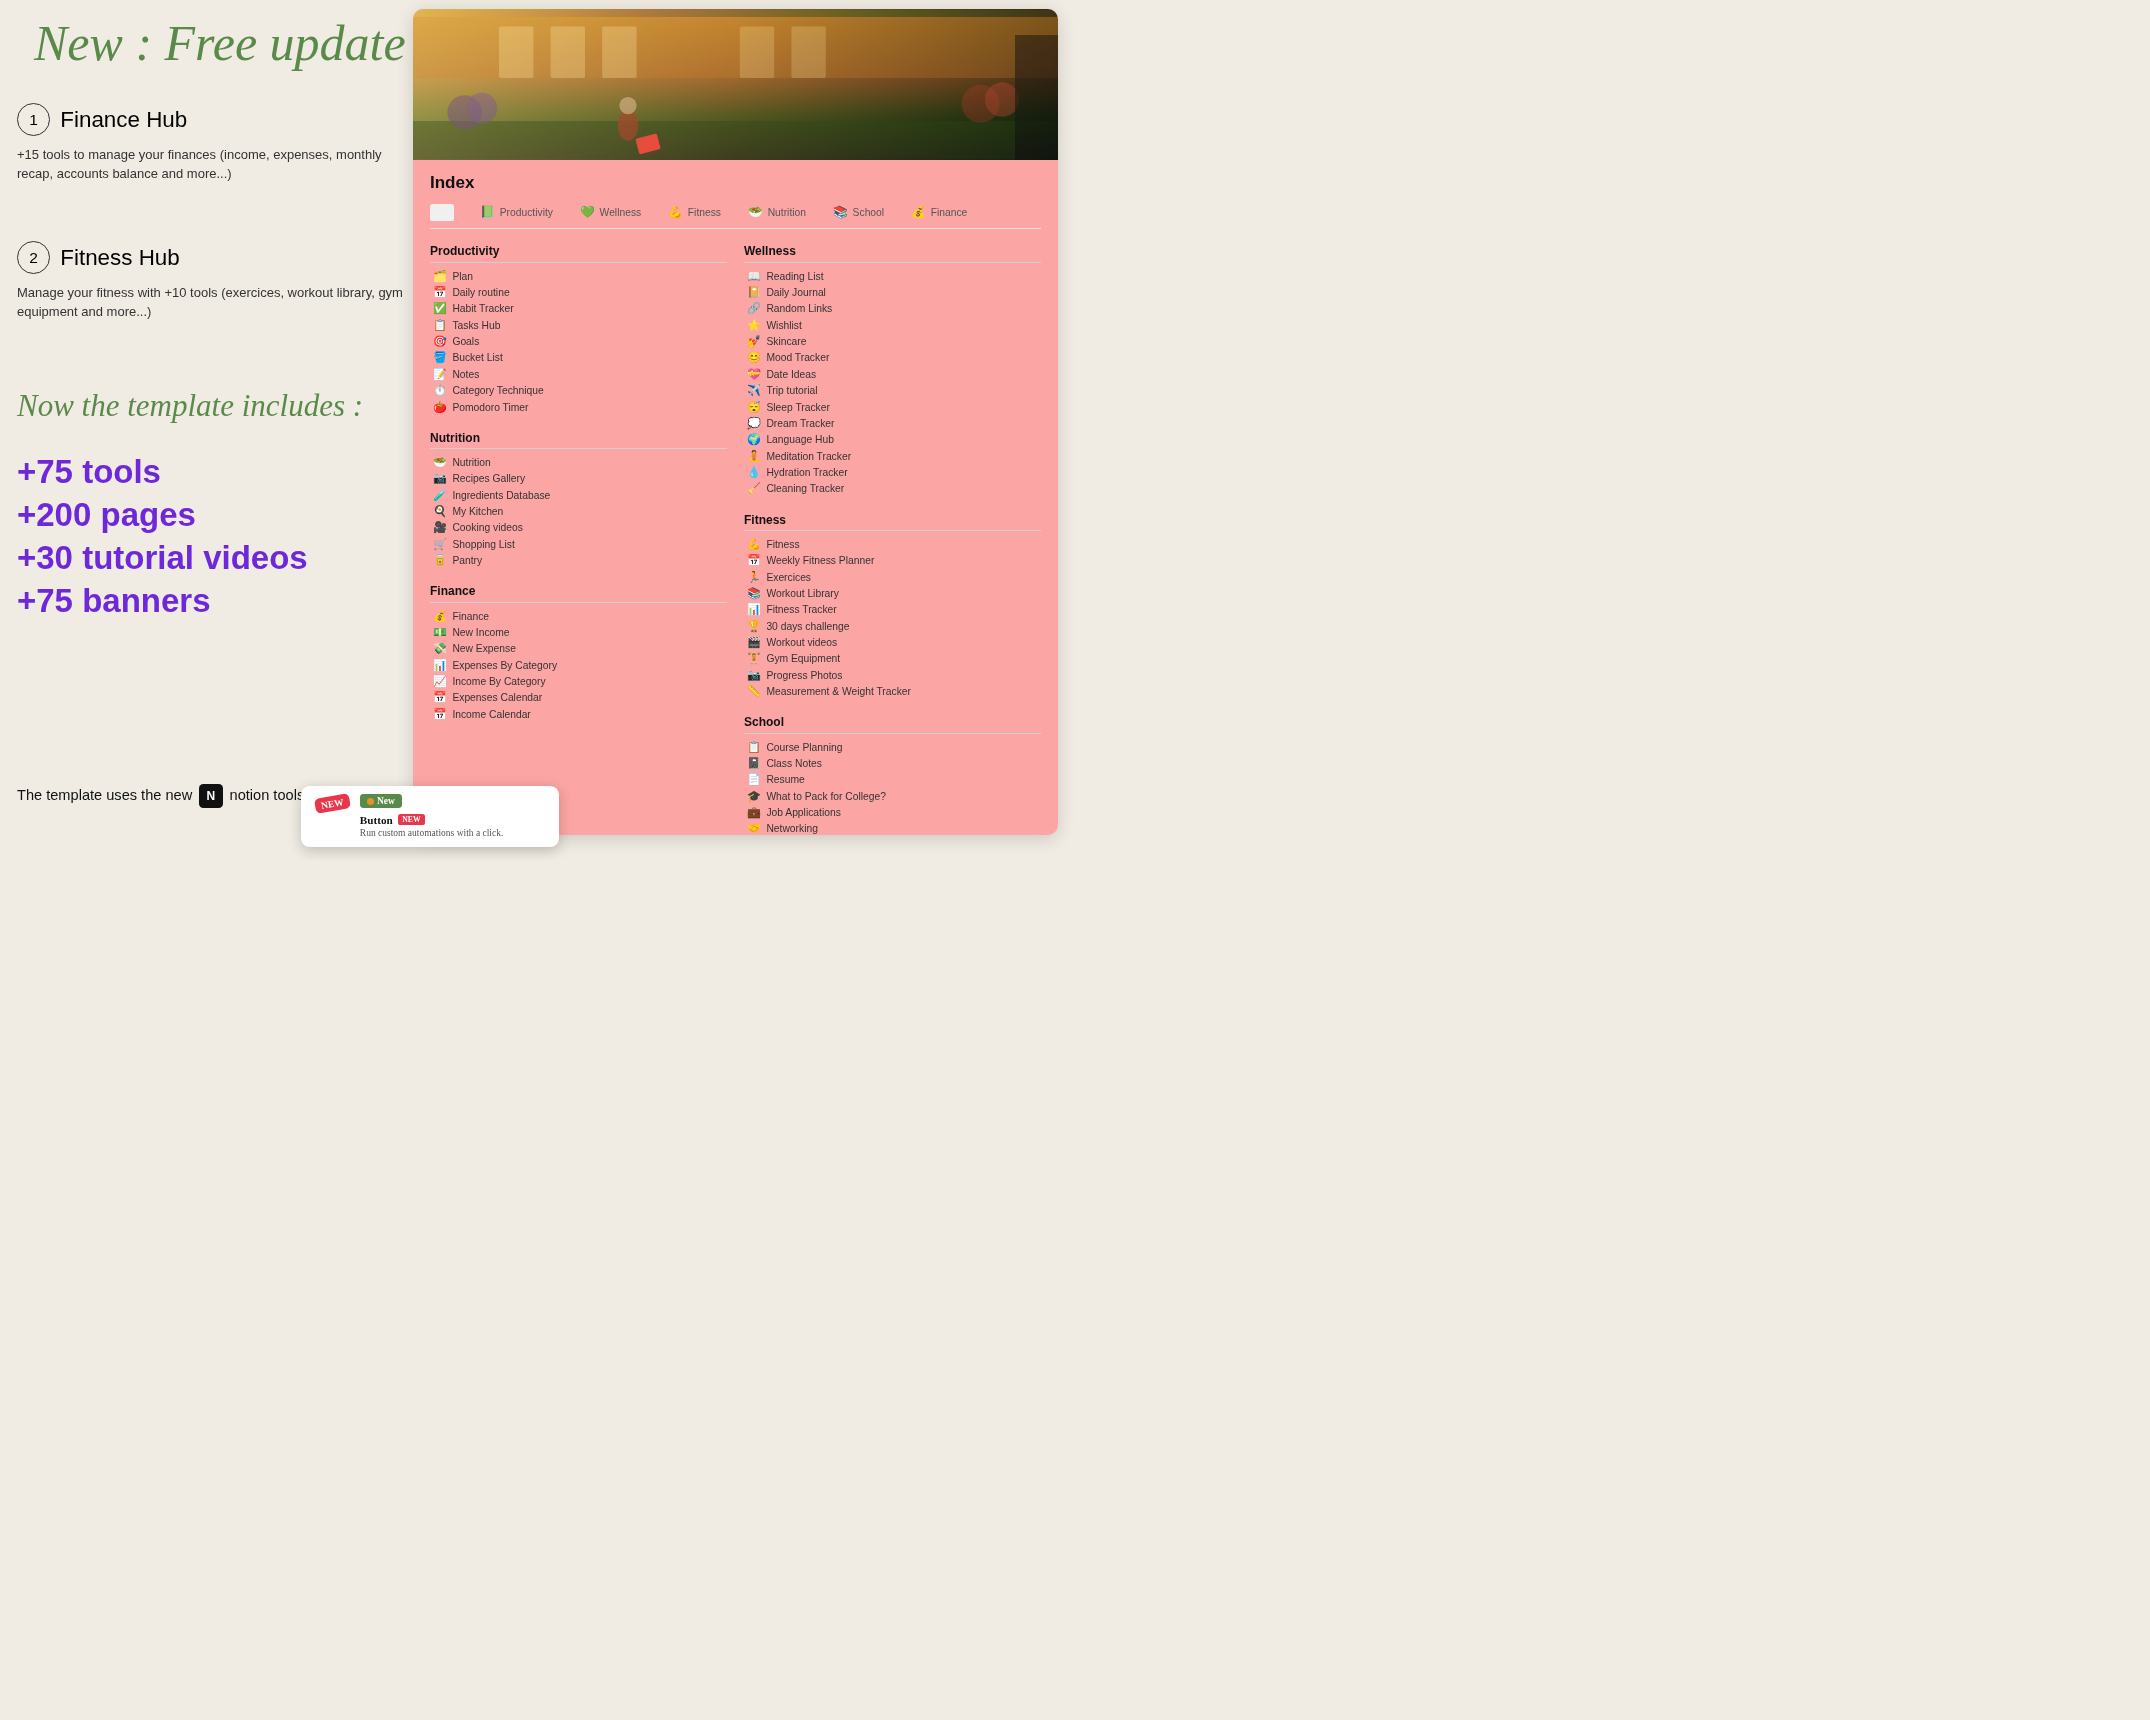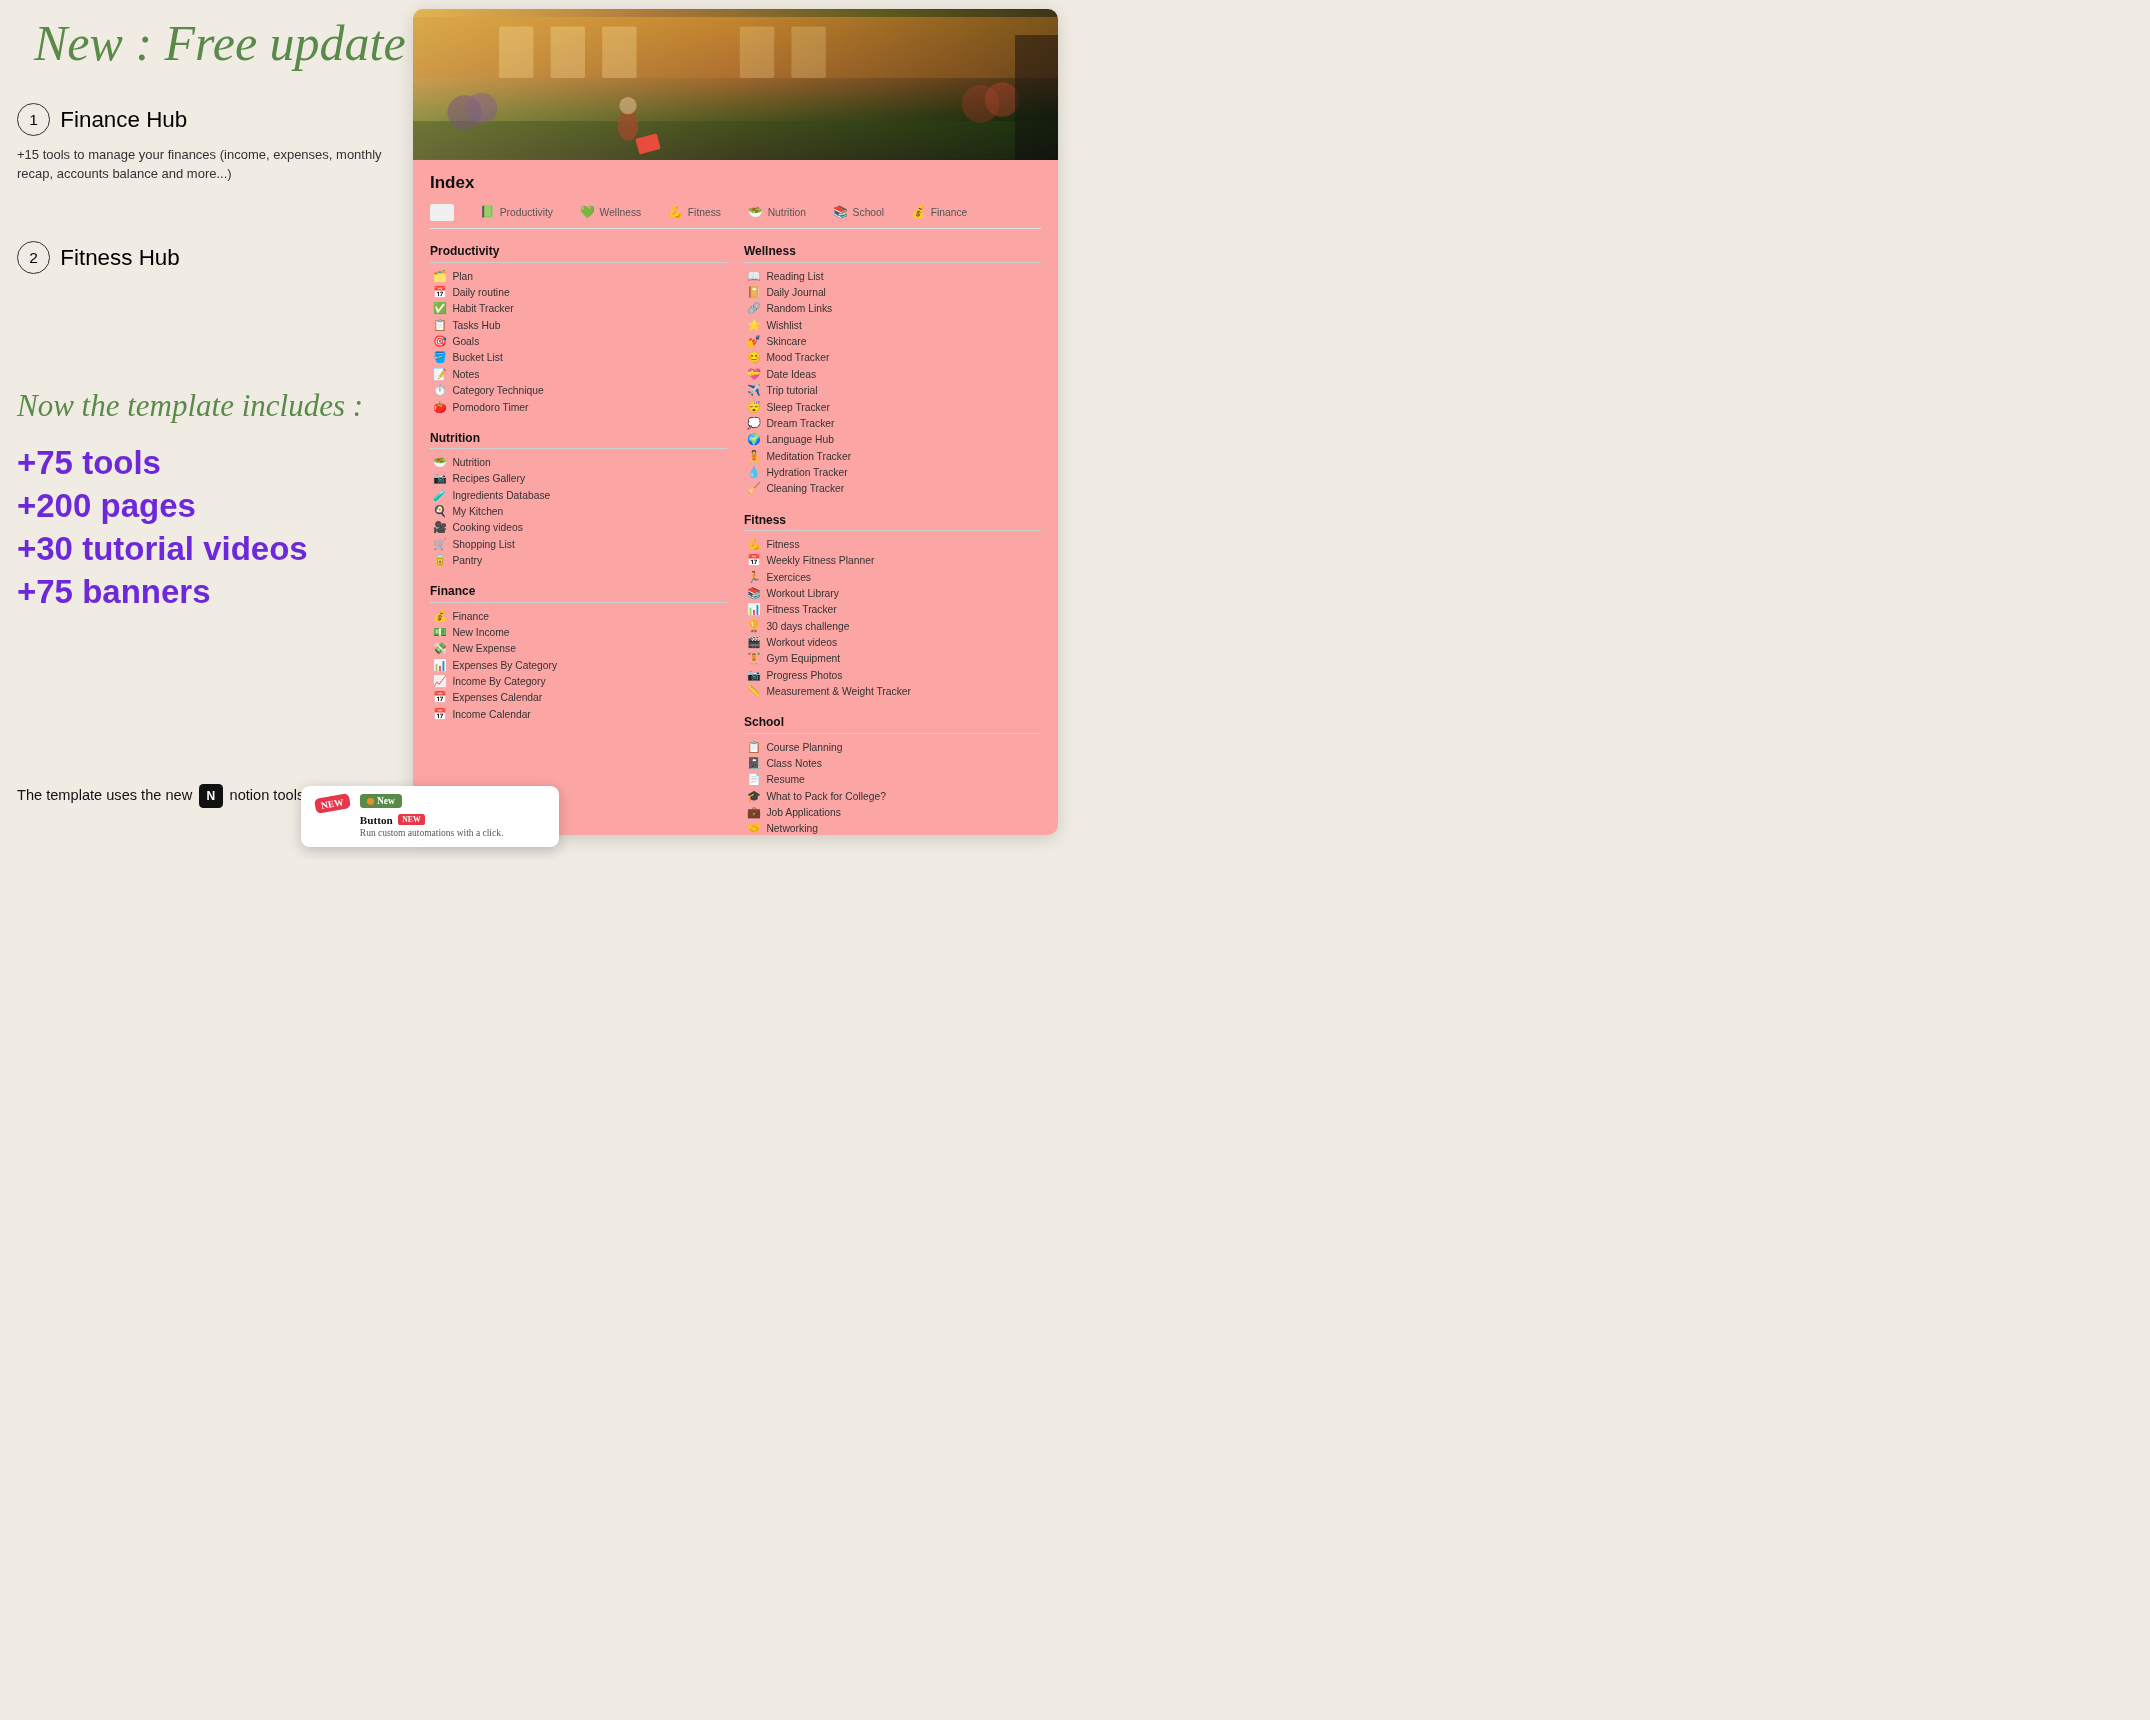--- a/index.html
+++ b/index.html
@@ -101,21 +101,21 @@
       position: absolute;
       top: 387px;
       left: 17px;
     }
     .includes-title {
       font-size: 31px;
       color: #5a8a4a;
       font-style: italic;
       font-family: 'Georgia', serif;
       line-height: 1.2;
-      margin-bottom: 18px;
+      margin-bottom: 27px;
     }
     .stat-line {
       font-size: 33px;
       font-weight: bold;
       color: #6d28d9;
       font-family: Arial, sans-serif;
       line-height: 1.3;
     }
 
     
@@ -348,20 +348,21 @@
     <span class="section-title">Finance Hub</span>
   </div>
   <p class="section-desc">+15 tools to manage your finances (income, expenses, monthly recap, accounts balance and more...)</p>
 </div>
 
 <div class="section-2">
   <div class="section-header">
     <div class="circle-num">2</div>
     <span class="section-title">Fitness Hub</span>
   </div>
+  <p class="section-desc">Manage your fitness with +10 tools (exercices, workout library, gym equipment and more...)</p>
 </div>
 
 <div class="includes-section">
   <div class="includes-title">Now the template includes :</div>
   <div class="stat-line">+75 tools</div>
   <div class="stat-line">+200 pages</div>
   <div class="stat-line">+30 tutorial videos</div>
   <div class="stat-line">+75 banners</div>
 </div>
 

